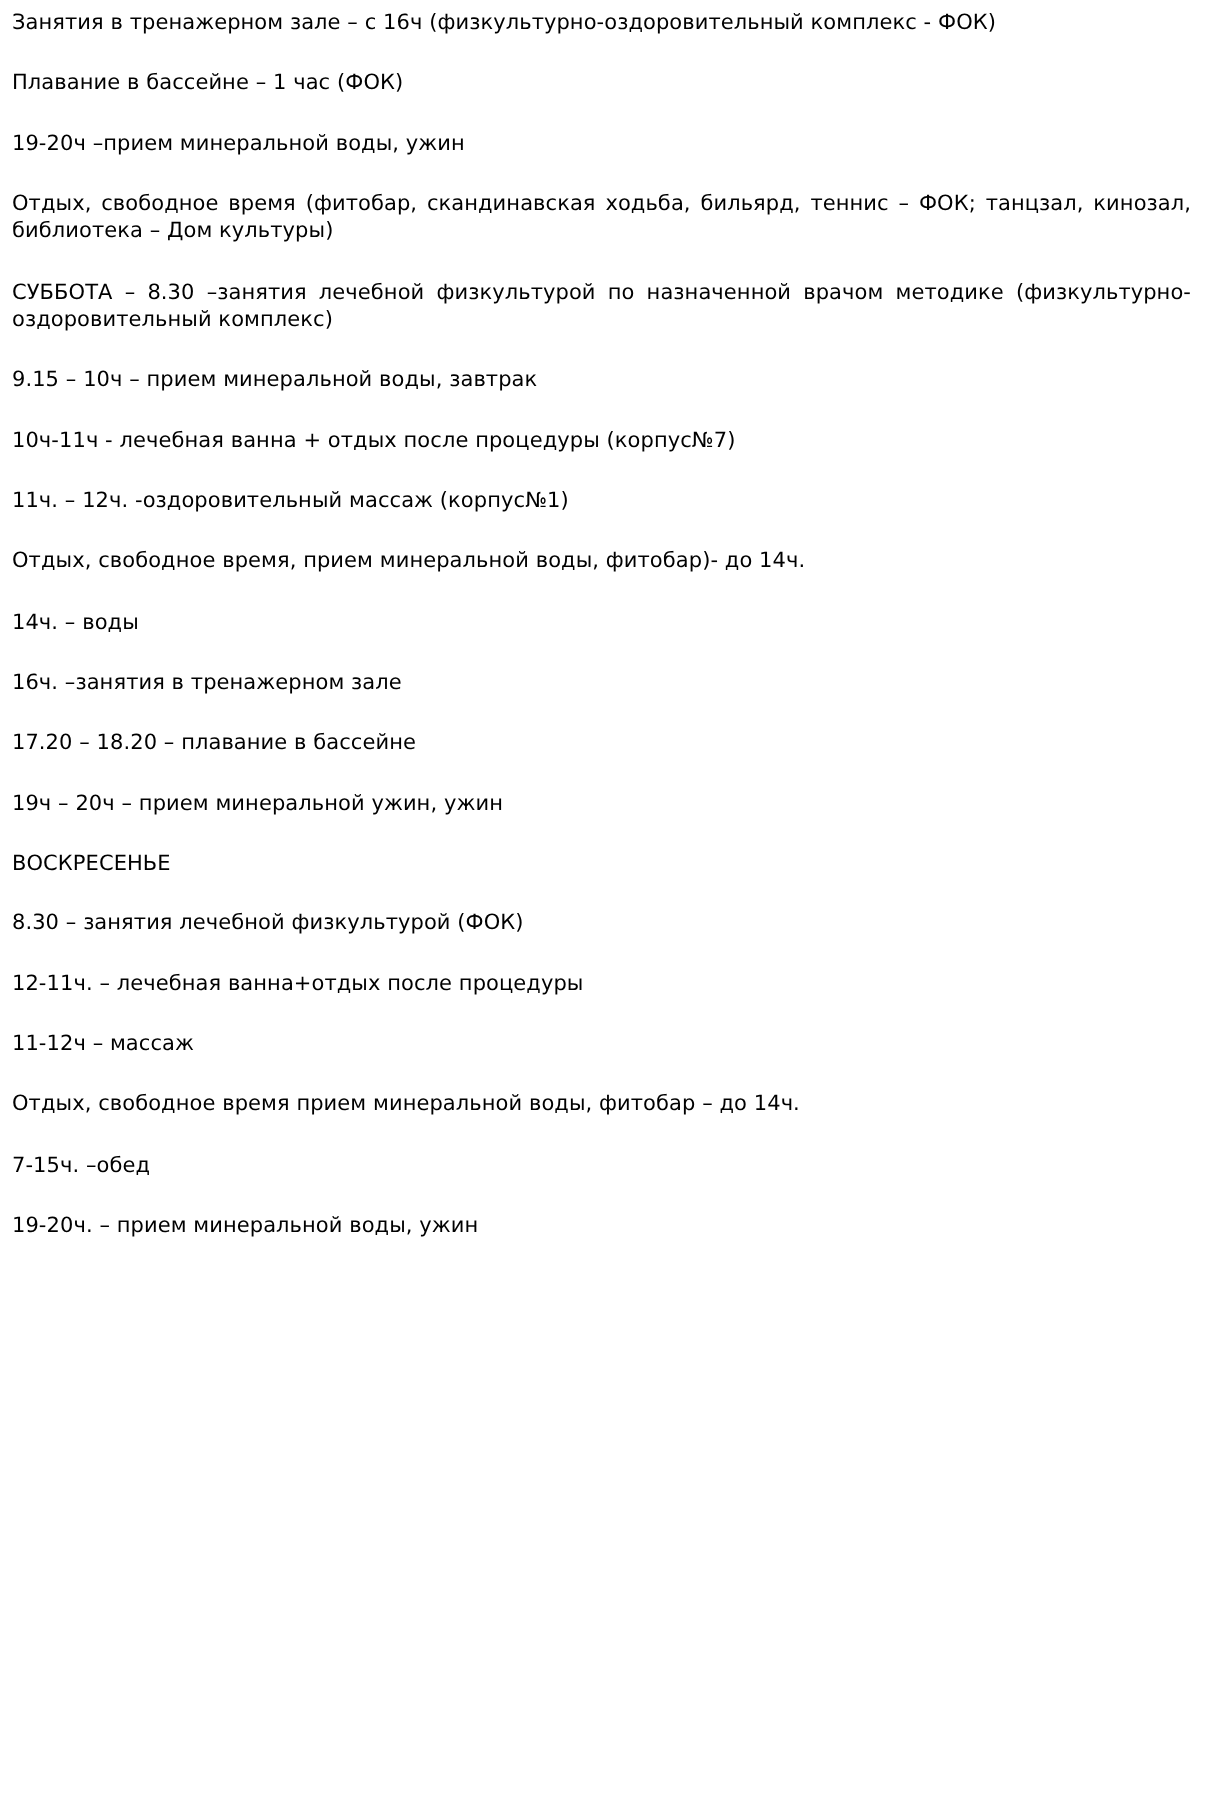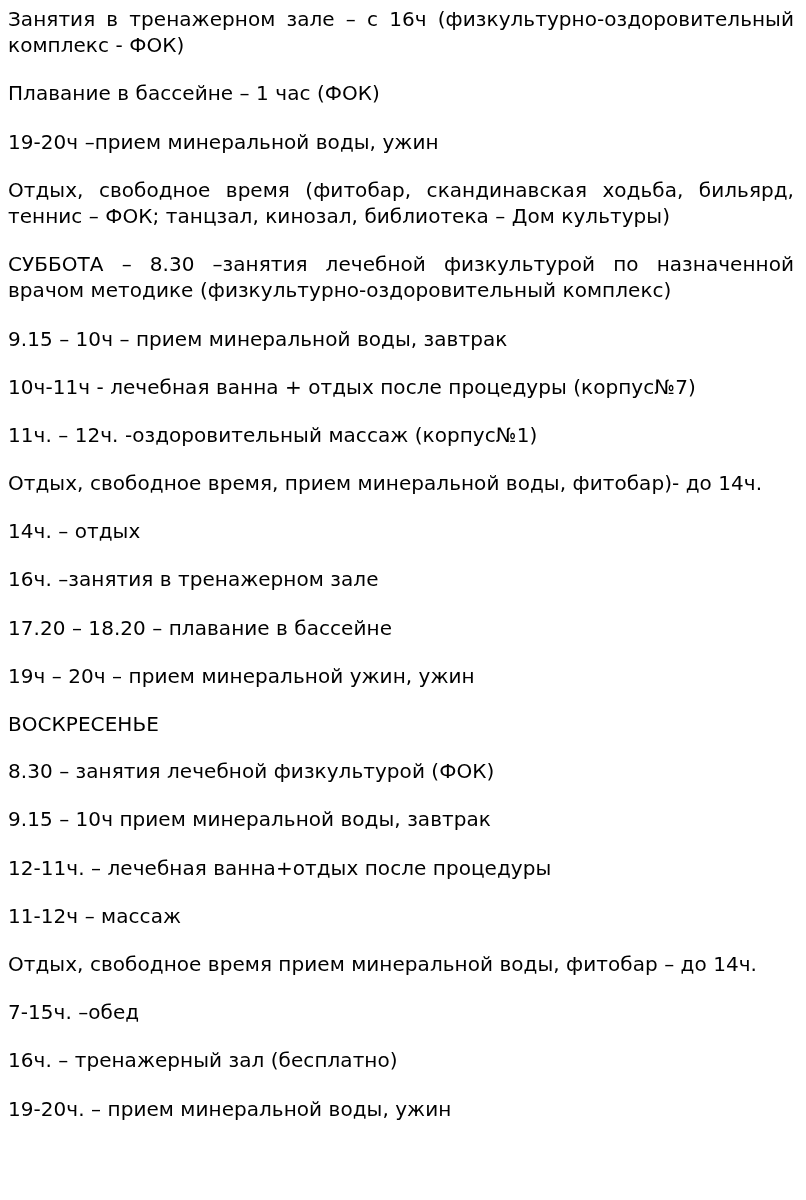--- a/index.html
+++ b/index.html
@@ -14,21 +14,21 @@
     color: #000000;
   }
   .page {
     width: 806px;
     min-height: 1200px;
     box-sizing: border-box;
     padding: 6px 12px 0 8px;
     background: #ffffff;
   }
   .para {
-    font-size: 20px;
+    font-size: 14px;
     line-height: 1.31;
     margin: 0 0 22px 0;
     text-align: left;
     letter-spacing: 0.05px;
   }
   .para.justify {
     text-align: justify;
     text-align-last: left;
   }
   .para.tight {
@@ -48,29 +48,27 @@
 
   <p class="para justify">Занятия в тренажерном зале – с 16ч (физкультурно-оздоровительный комплекс - ФОК)</p>
   <p class="para">Плавание в бассейне – 1 час (ФОК)</p>
   <p class="para">19-20ч –прием минеральной воды, ужин</p>
   <p class="para justify">Отдых, свободное время (фитобар, скандинавская ходьба, бильярд, теннис – ФОК; танцзал, кинозал, библиотека – Дом культуры)</p>
   <p class="para justify">СУББОТА – 8.30 –занятия лечебной физкультурой по назначенной врачом методике (физкультурно-оздоровительный комплекс)</p>
   <p class="para">9.15 – 10ч – прием минеральной воды, завтрак</p>
   <p class="para">10ч-11ч - лечебная  ванна + отдых после процедуры (корпус№7)</p>
   <p class="para">11ч. – 12ч. -оздоровительный массаж (корпус№1)</p>
   <p class="para">Отдых, свободное время, прием минеральной воды, фитобар)- до 14ч.</p>
-  <p class="para">14ч. – отдых</p>
+  <p class="para">14ч. – воды</p>
   <p class="para">16ч. –занятия в тренажерном зале</p>
   <p class="para">17.20 – 18.20 – плавание в бассейне</p>
   <p class="para">19ч – 20ч – прием минеральной ужин, ужин</p>
   <p class="para heading">ВОСКРЕСЕНЬЕ</p>
   <p class="para">8.30 – занятия лечебной физкультурой (ФОК)</p>
-  <p class="para">9.15 – 10ч прием минеральной воды, завтрак</p>
   <p class="para">12-11ч. – лечебная ванна+отдых после процедуры</p>
   <p class="para">11-12ч – массаж</p>
   <p class="para">Отдых, свободное время прием минеральной воды, фитобар – до 14ч.</p>
   <p class="para">7-15ч. –обед</p>
-  <p class="para">16ч. – тренажерный зал (бесплатно)</p>
   <p class="para">19-20ч. – прием минеральной воды, ужин</p>
 
   <div class="spacer-big"></div>
 
 </div>
 
 </body></html>

